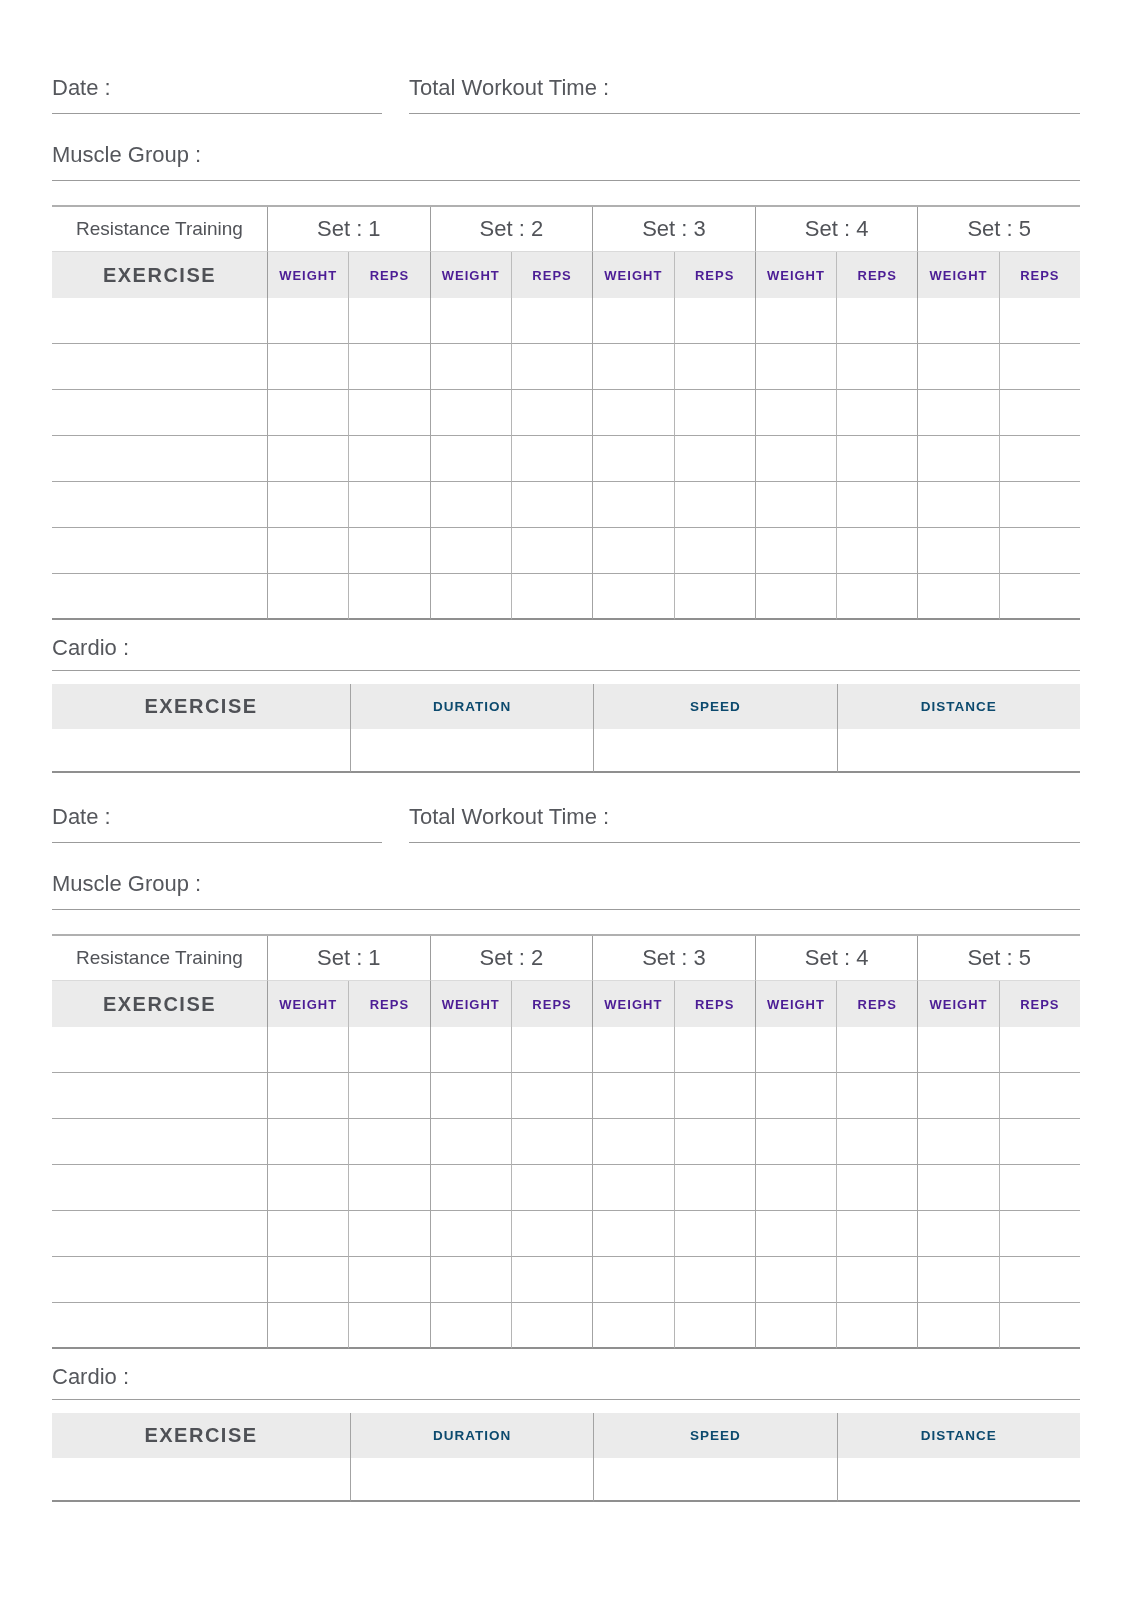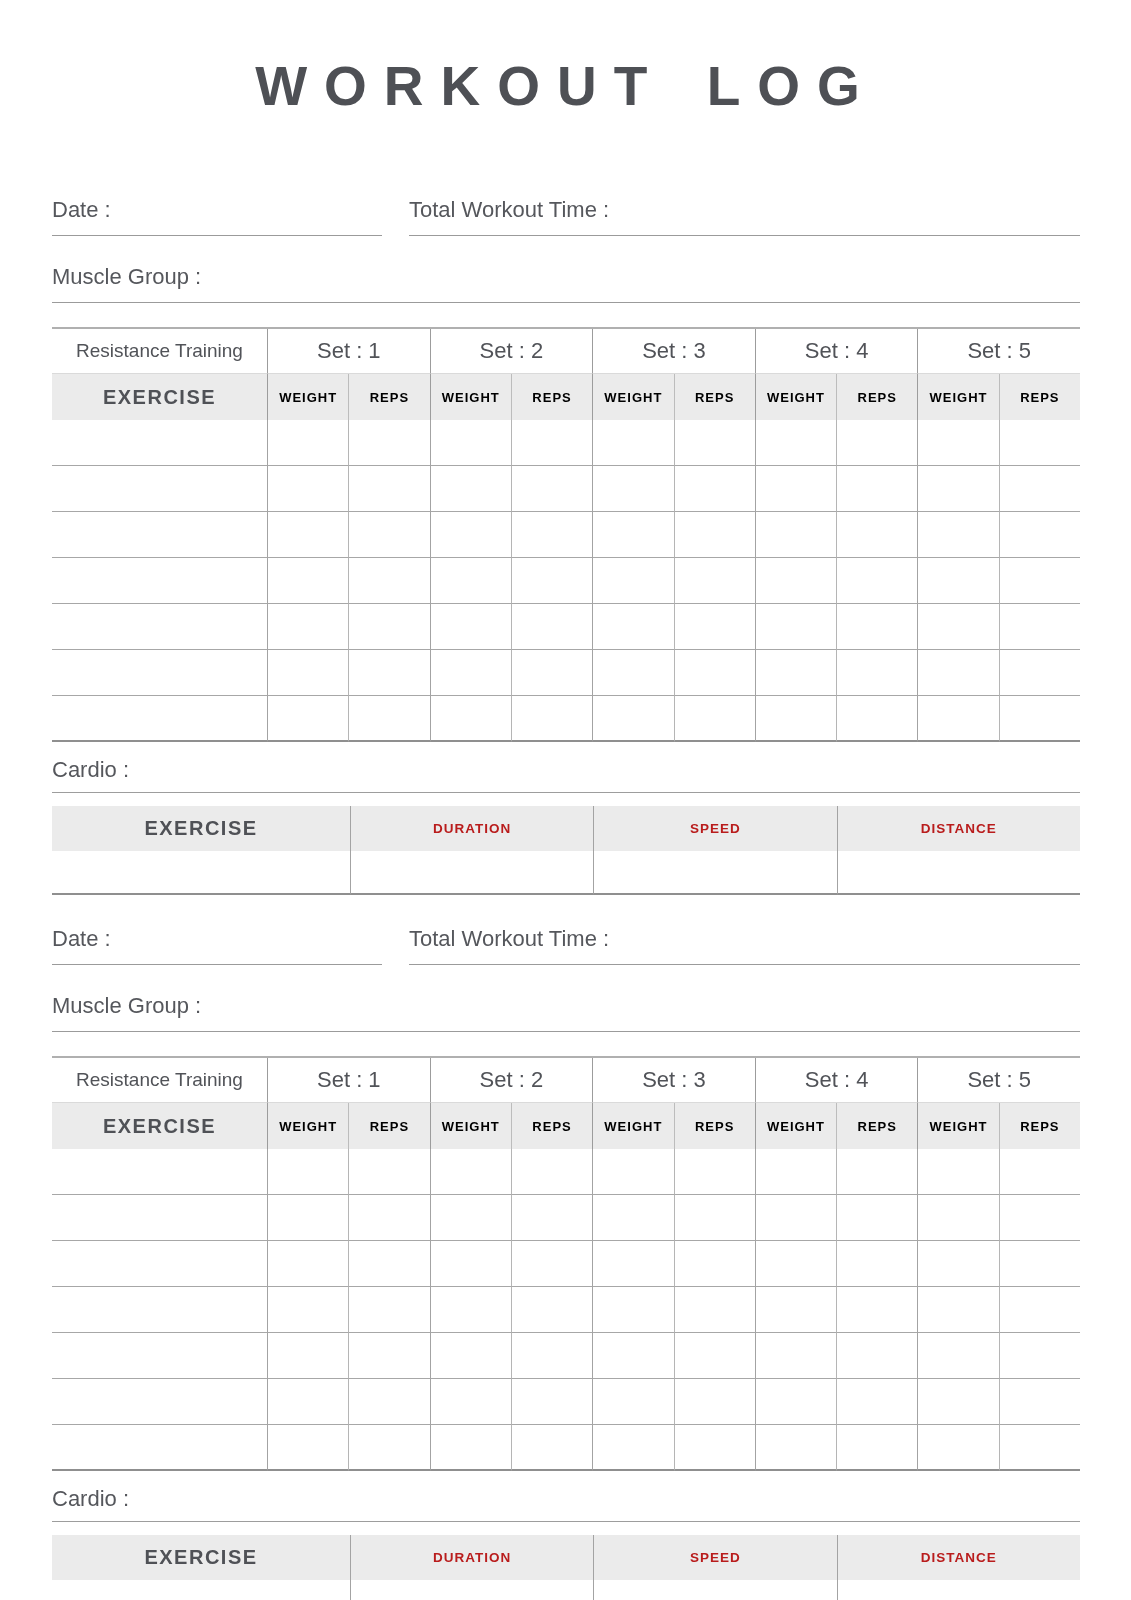--- a/index.html
+++ b/index.html
@@ -31,47 +31,46 @@
     display:grid;margin-top:24px;
     grid-template-columns:215px repeat(10,1fr);
     border-top:2px solid #b0b0b0;
   }
   .cell{display:flex;align-items:center;justify-content:center;box-sizing:border-box;}
   .span2{grid-column:span 2;}
   .h-set{height:45px;font-size:22px;color:#515358;border-bottom:1px solid #dadada;}
   .rt-title{font-size:19px;}
   .h-gray{height:46px;background:#ebebeb;}
   .ex-h{font-size:20px;font-weight:bold;letter-spacing:1.5px;color:#4f5156;}
-  .small-h{font-size:13px;font-weight:bold;letter-spacing:1px;color:#000000;}
+  .small-h{font-size:13px;font-weight:bold;letter-spacing:1px;color:#4c1d95;}
   .group-start{border-left:1.5px solid #9c9c9c;}
   .sub{border-left:1px solid #bcbcbc;}
   .bodyc{height:46px;border-bottom:1px solid #a7a7a7;background:#fff;}
   .bodyc.group-start{border-left:1.5px solid #a3a3a3;}
   .bodyc.sub{border-left:1px solid #b5b5b5;}
   .last-row{border-bottom:2px solid #8f8f8f;}
 
   
   .cardio-label-row{
     margin-top:14px;border-bottom:1.5px solid #9d9d9d;
     font-size:22px;line-height:28px;color:#55575c;padding-bottom:8px;
     display:flex;align-items:flex-start;
   }
   .cardio-label-row .fvalue{flex:1;min-height:28px;margin-left:8px;}
   .cardio-grid{display:grid;margin-top:13px;grid-template-columns:298px 1fr 1fr 1fr;}
   .cg-h{height:45px;background:#ebebeb;}
   .cg-h.exh{font-size:20px;font-weight:bold;letter-spacing:1.5px;color:#4f5156;}
-  .cg-h.smh{font-size:13.5px;font-weight:bold;letter-spacing:1px;color:#b91c1c;}
+  .cg-h.smh{font-size:13.5px;font-weight:bold;letter-spacing:1px;color:#0c4a6e;}
   .cg-div{border-left:1.5px solid #a3a3a3;}
   .cg-body{height:44px;border-bottom:2px solid #8f8f8f;background:#fff;}
 </style>
 </head>
 <body>
 
 <div class="page">
-  <h1 class="page-title">WORKOUT LOG</h1>
   <div id="sections-root">
       <div class="section">
         <div class="fields-row">
           <div class="field date-f">
             <span class="flabel">Date :</span>
             <span class="fvalue"></span>
           </div>
           <div class="field total-f">
             <span class="flabel">Total Workout Time :</span>
             <span class="fvalue"></span>

